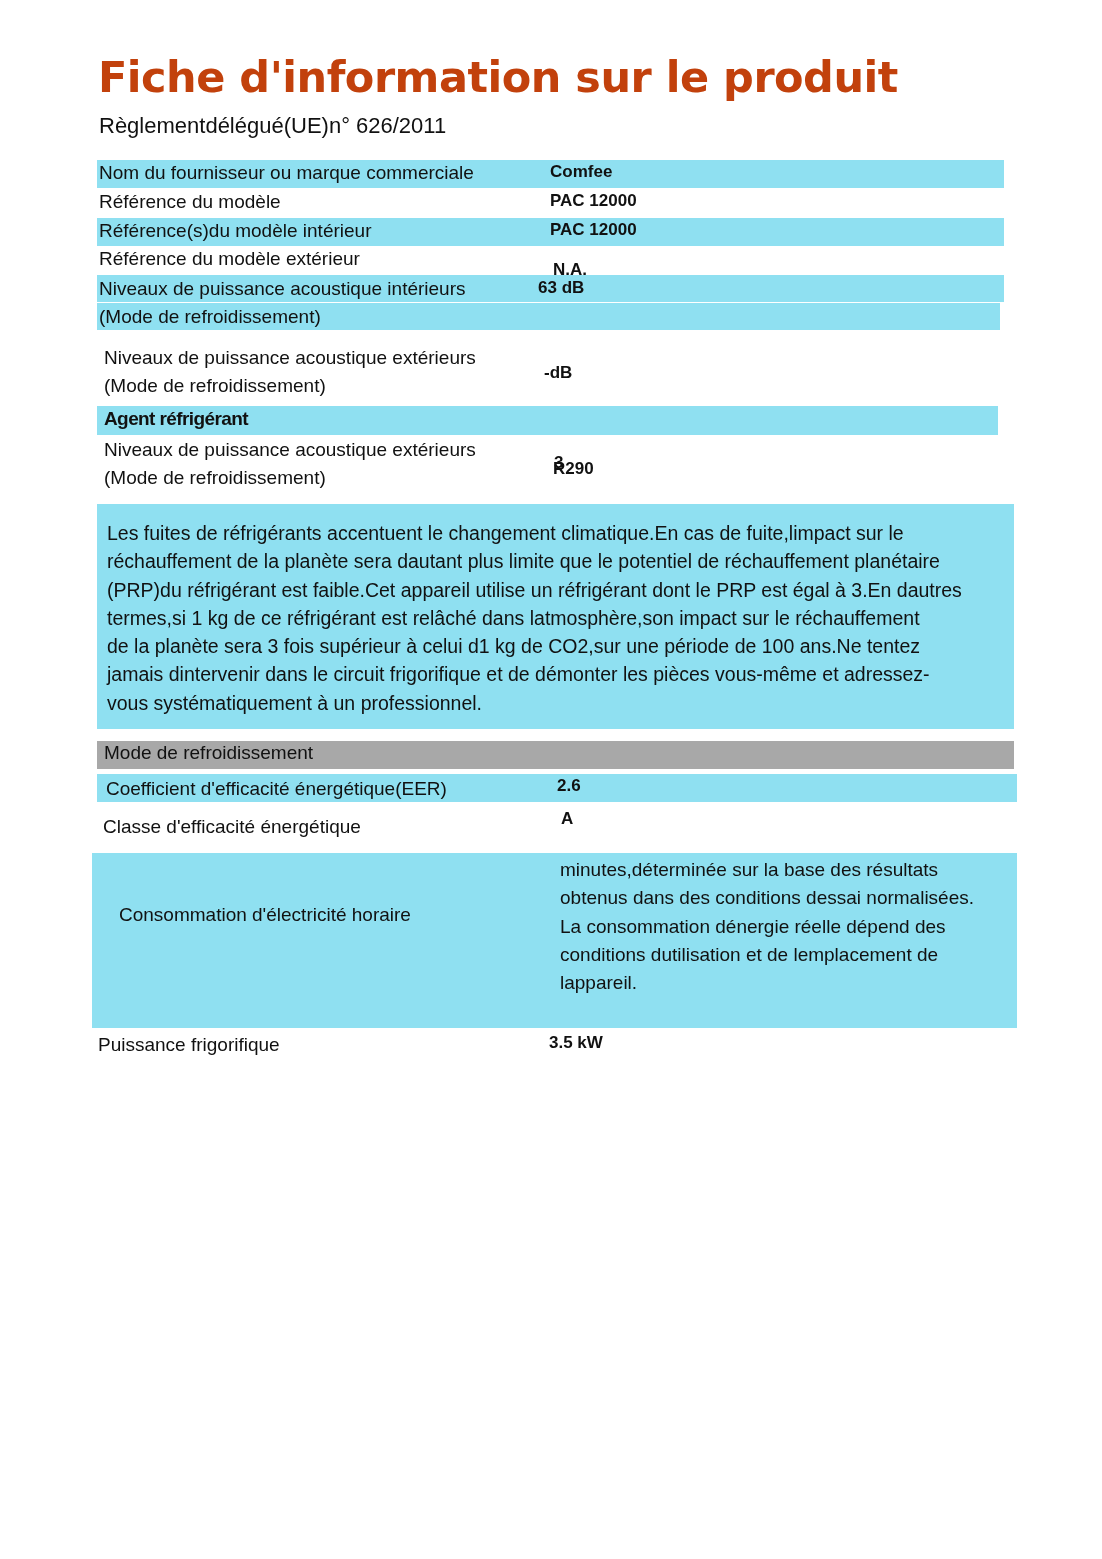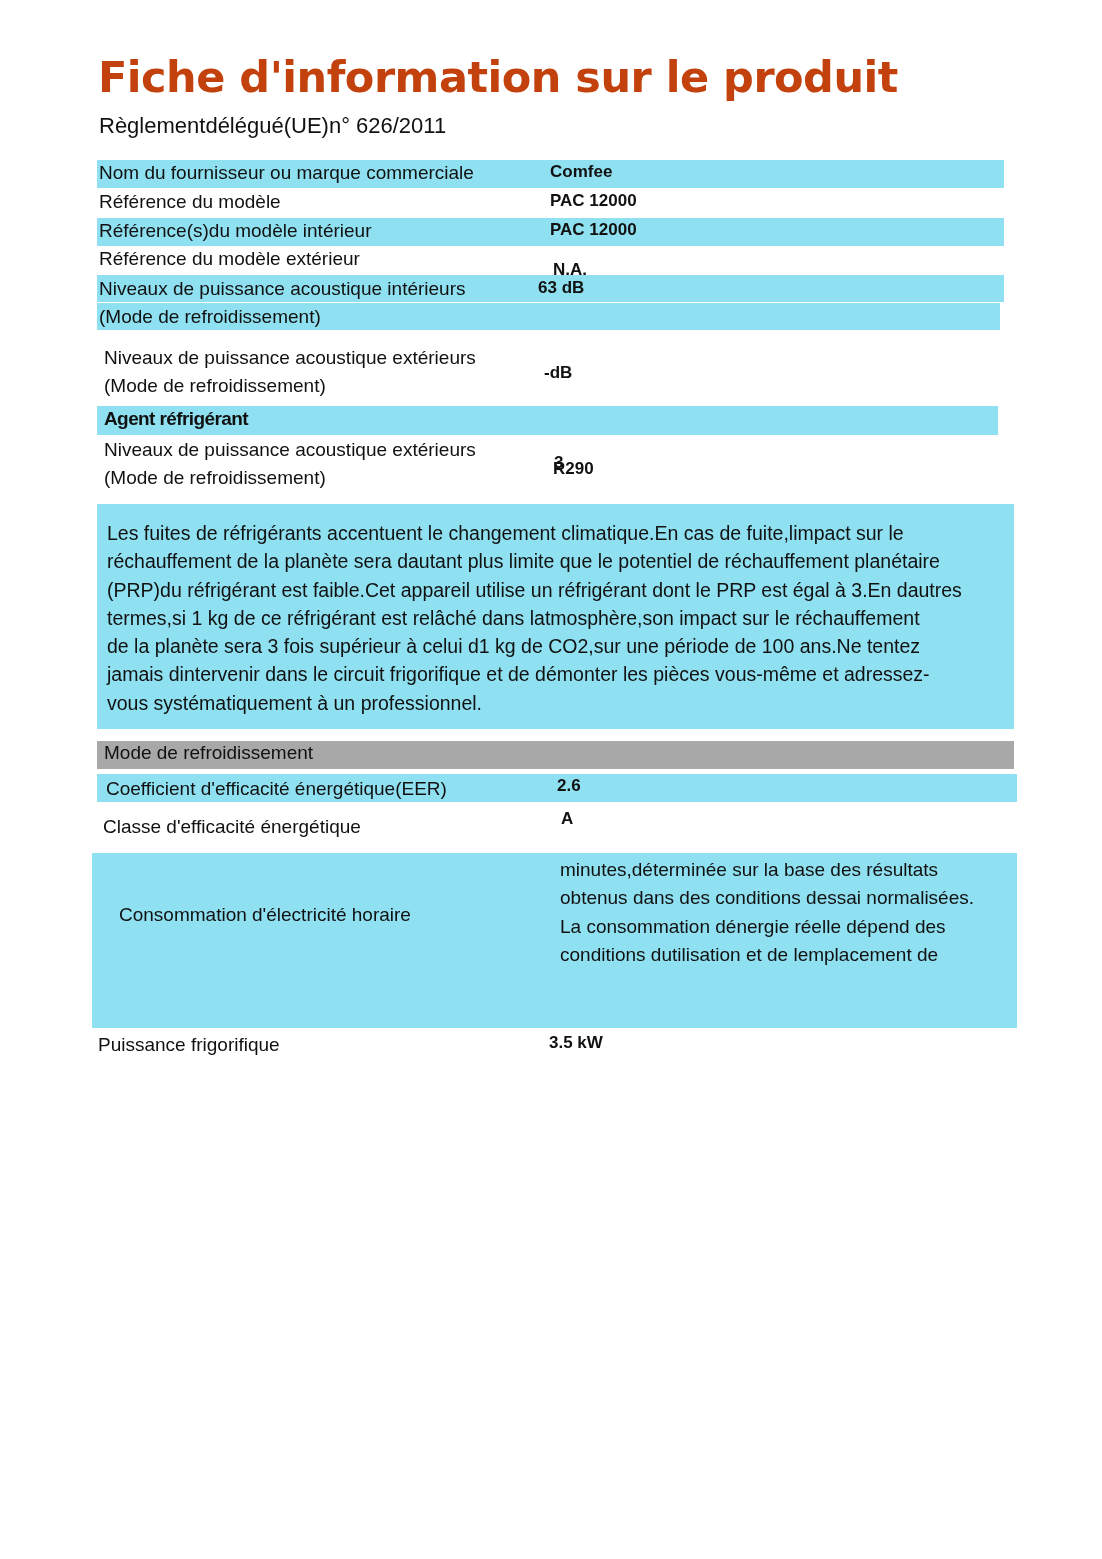--- a/index.html
+++ b/index.html
@@ -94,18 +94,19 @@
   <div class="lbl" style="left:103px;top:816px;">Classe d'efficacité énergétique</div>
   <div class="val" style="left:561px;top:809px;">A</div>
 </div>
 <div>
   <div class="lbl" style="left:103px;top:904px;margin-left:16px;">Consommation d'électricité horaire</div>
   <div class="para" style="left:560px;top:856px;font-size:19px;">
     <div>minutes,déterminée sur la base des résultats</div>
     <div>obtenus dans des conditions dessai normalisées.</div>
     <div>La consommation dénergie réelle dépend des</div>
     <div>conditions dutilisation et de lemplacement de</div>
+    <div>lappareil.</div>
   </div>
 </div>
 <div>
   <div class="lbl" style="left:98px;top:1034px;">Puissance frigorifique</div>
   <div class="val" style="left:549px;top:1033px;">3.5 kW</div>
 </div>
 
 </body></html>

